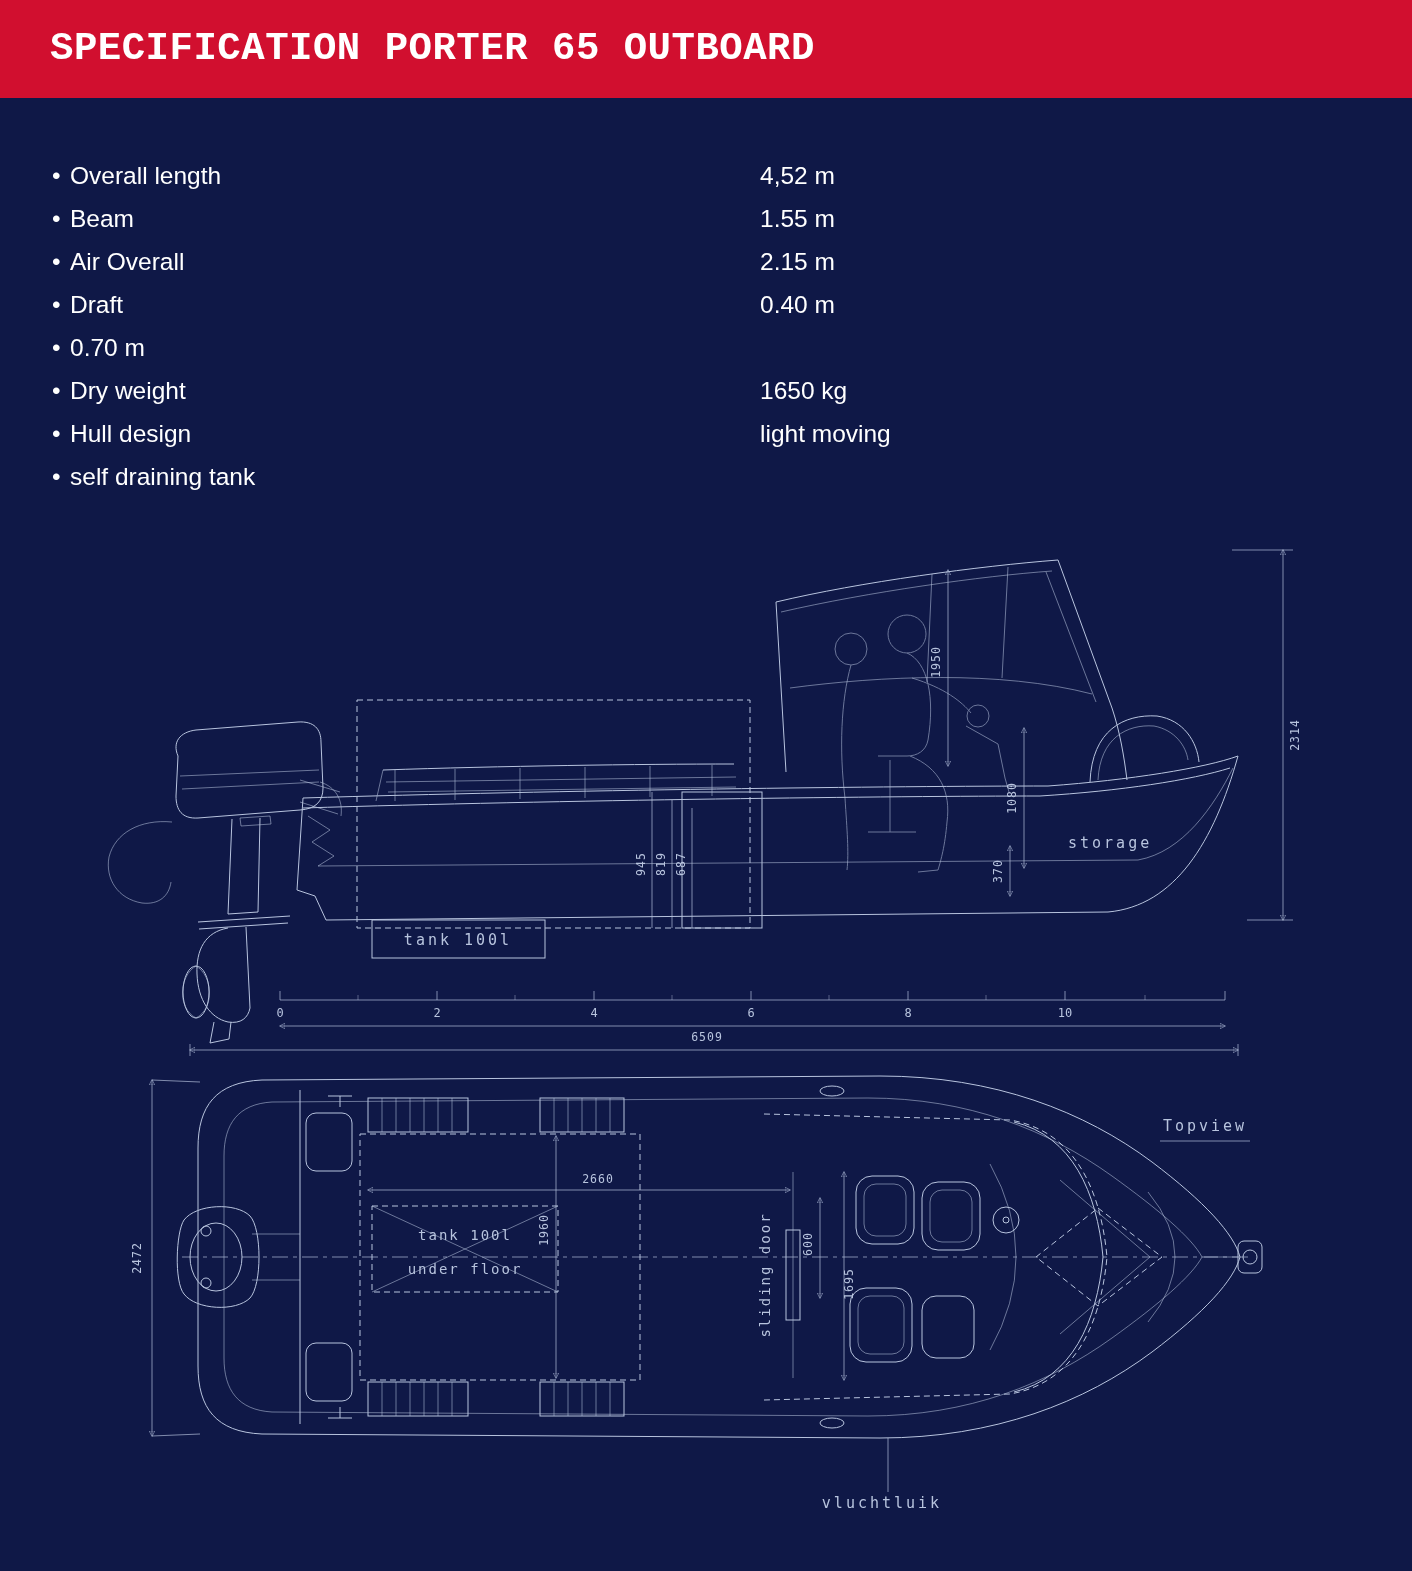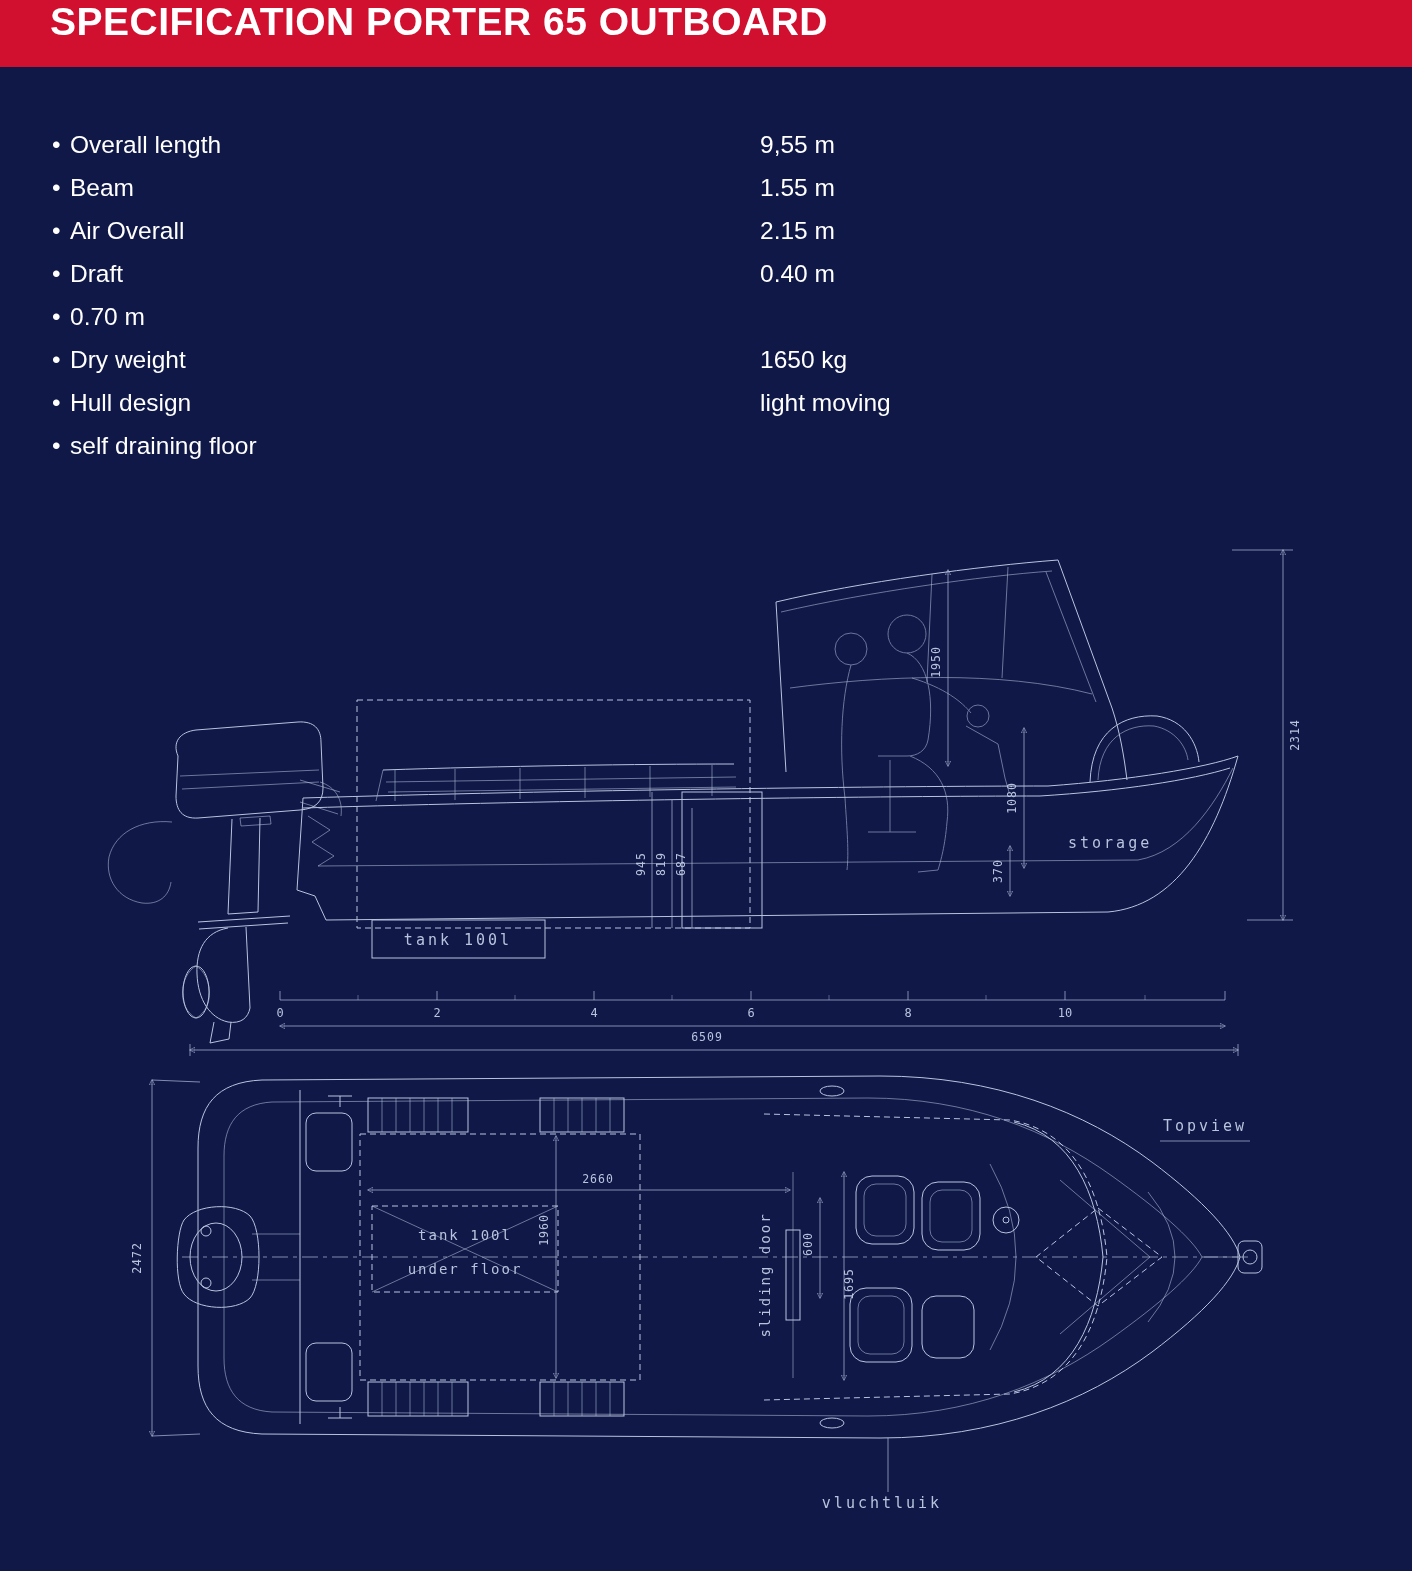--- a/index.html
+++ b/index.html
@@ -12,23 +12,24 @@
   html,body{margin:0;padding:0;}
   body{
     width:1412px;height:1571px;
     background:var(--bg);
     font-family:"Liberation Sans",sans-serif;
     position:relative;
     overflow:hidden;
   }
   .banner{
     background:var(--accent);
-    height:67px;
-    display:flex;
+    height:98px;
+    display:flex;align-items:center;
     padding-left:50px;
+    font-family:Liberation Mono, monospace;
   }
   .banner h1{
     margin:0;color:var(--text);
     font-size:39px;font-weight:bold;letter-spacing:.5px;
   }
   .specs{padding:56px 0 0 52px;}
   .spec-row{
     display:flex;align-items:center;
     height:43px;color:var(--text);font-size:24.5px;
   }
@@ -57,21 +58,21 @@
 <body>
 
 <header class="banner">
   <h1>SPECIFICATION PORTER 65 OUTBOARD</h1>
 </header>
 
 <section class="specs">
   <div class="spec-row">
     <span class="bullet">•</span>
     <span class="spec-label">Overall length</span>
-    <span class="spec-value">9,55 m</span>
+    <span class="spec-value">4,52 m</span>
   </div>
   <div class="spec-row">
     <span class="bullet">•</span>
     <span class="spec-label">Beam</span>
     <span class="spec-value">1.55 m</span>
   </div>
   <div class="spec-row">
     <span class="bullet">•</span>
     <span class="spec-label">Air Overall</span>
     <span class="spec-value">2.15 m</span>
@@ -90,21 +91,21 @@
     <span class="spec-label">Dry weight</span>
     <span class="spec-value">1650 kg</span>
   </div>
   <div class="spec-row">
     <span class="bullet">•</span>
     <span class="spec-label">Hull design</span>
     <span class="spec-value">light moving</span>
   </div>
   <div class="spec-row">
     <span class="bullet">•</span>
-    <span class="spec-value">self draining floor</span>
+    <span class="spec-value">self draining tank</span>
   </div>
 </section>
 
 <svg class="blueprint bp" width="1412" height="1041" viewBox="0 0 1412 1041">
   <defs>
     <marker id="arr" viewBox="0 0 10 10" refX="9" refY="5" markerWidth="7" markerHeight="7" orient="auto-start-reverse">
       <path d="M0 0 L10 5 L0 10 Z" fill="#b8c4de"></path>
     </marker>
   </defs>
 

